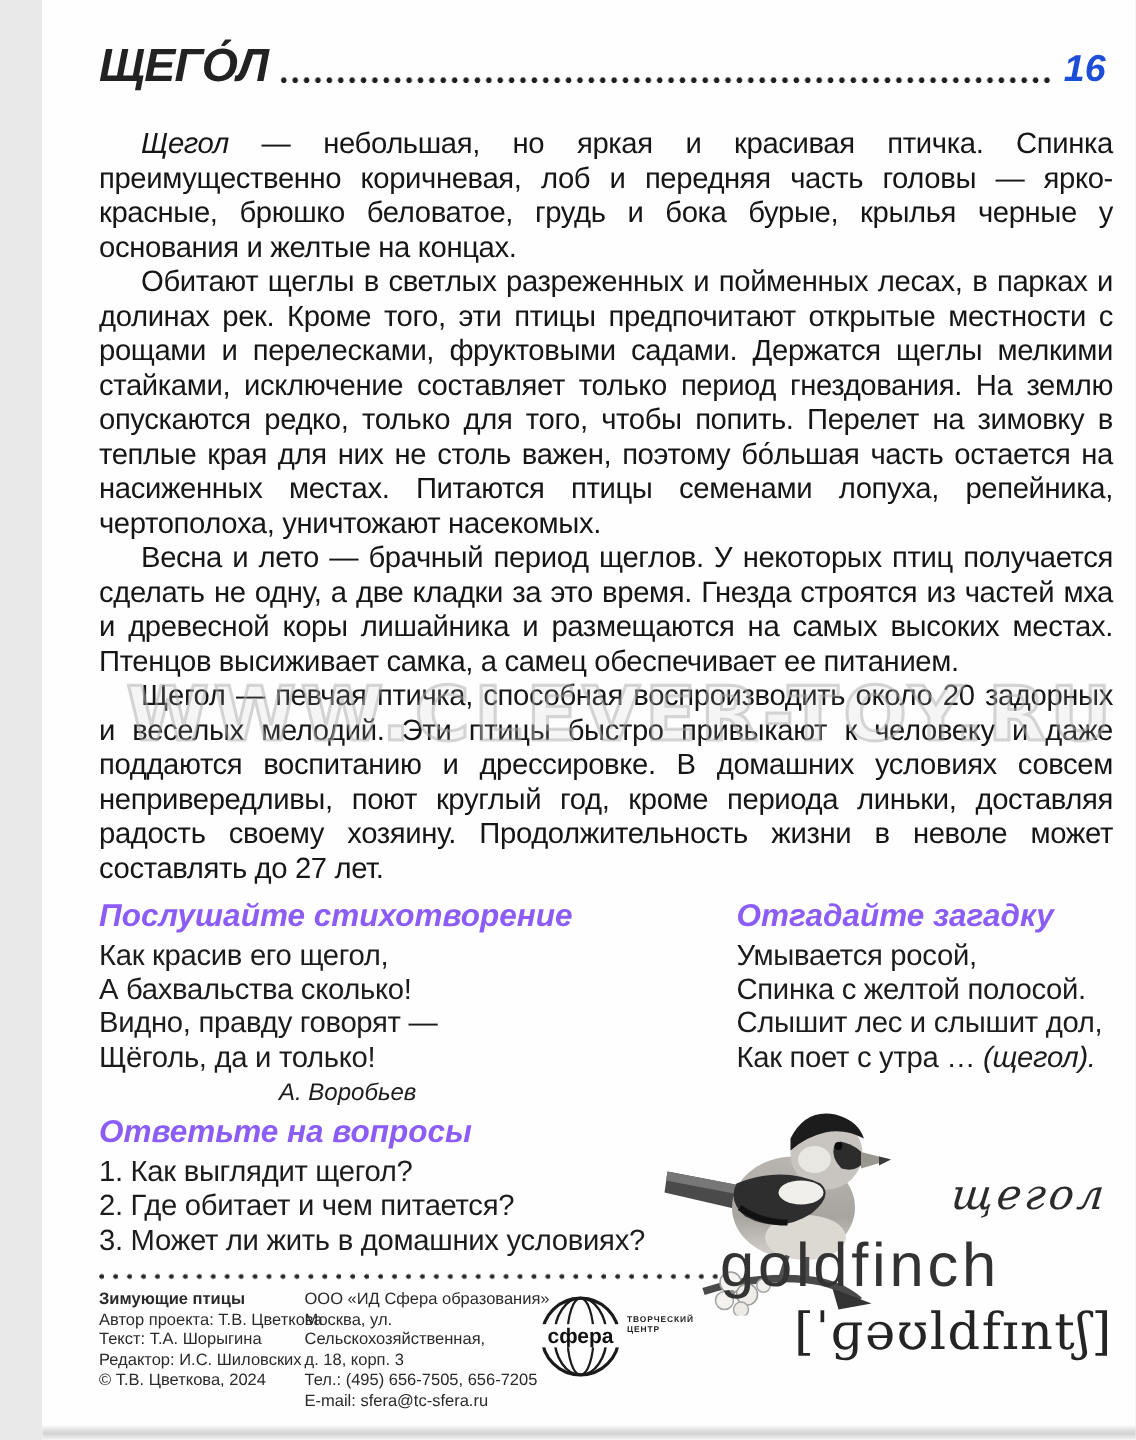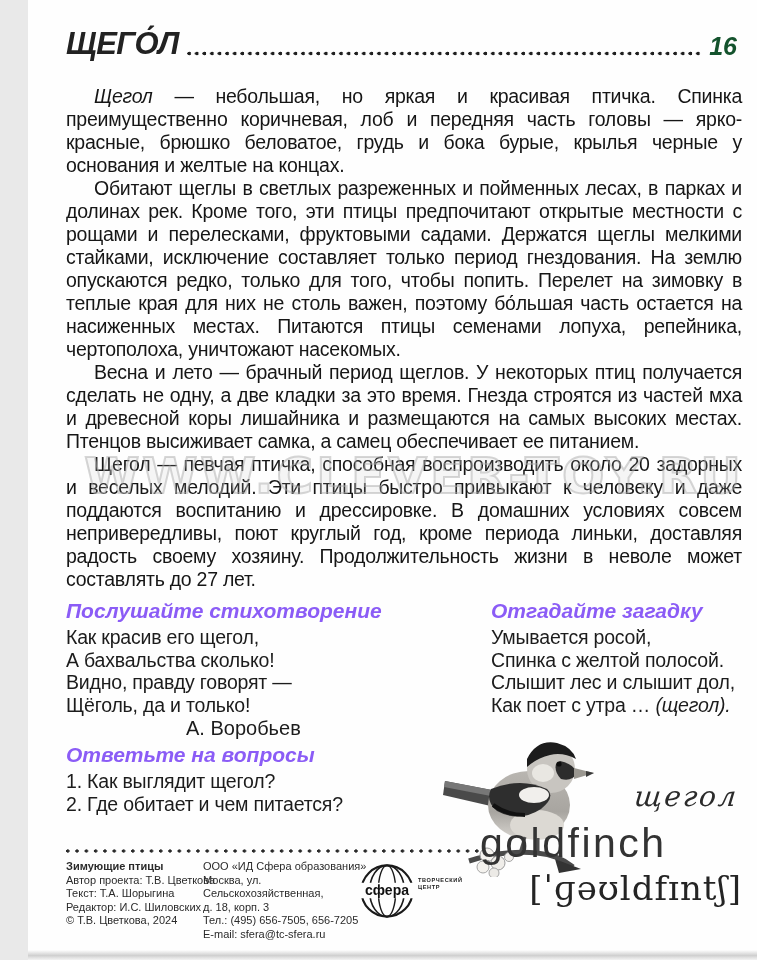--- a/index.html
+++ b/index.html
@@ -21,21 +21,21 @@
     margin:0;font-size:31px;line-height:32px;
     font-style:italic;font-weight:bold;color:#222;
     letter-spacing:-0.5px;white-space:nowrap;
   }
   .dots-leader{
     flex:1;height:5px;margin:0 6px 4px 8px;
     background-image:radial-gradient(circle at 2.2px 2.5px,#1f1f1f 1.7px,transparent 2.1px);
     background-size:7.6px 5px;background-repeat:repeat-x;
   }
   .page-num{
-    font-size:25px;font-style:italic;font-weight:bold;color:#14532d;
+    font-size:25px;font-style:italic;font-weight:bold;color:#1d4ed8;
     line-height:26px;margin-bottom:1px;
   }
   
   .article{
     position:absolute;top:85px;left:38px;width:676px;z-index:1;
   }
   .article p{
     margin:0;text-indent:28px;text-align:justify;
     font-size:19.5px;line-height:23px;letter-spacing:-0.25px;
     color:#161616;
@@ -57,21 +57,21 @@
     display:flex;
   }
   .col-left{width:425px;flex:none;}
   .col-right{flex:1;}
   .sec-heading{
     font-size:21px;font-weight:bold;font-style:italic;
     line-height:25px;margin:0 0 3px 0;color:#8b5cf6;
   }
   .verse-line{font-size:19.5px;line-height:22.6px;letter-spacing:-0.2px;}
   .poem-author{
-    font-size:20px;line-height:23px;
+    font-size:16px;font-style:italic;line-height:23px;
     padding-left:120px;margin-top:1px;
   }
   .riddle-answer{font-style:italic;}
   
   .questions{
     position:absolute;top:742px;left:38px;width:430px;z-index:1;
   }
   .question-line{font-size:19.5px;line-height:23px;letter-spacing:-0.2px;}
   
   .bird-wrap{position:absolute;left:413px;top:731px;width:158px;height:146px;z-index:2;}
@@ -155,20 +155,21 @@
       <div class="verse-line">Спинка с желтой полосой.</div>
       <div class="verse-line">Слышит лес и слышит дол,</div>
       <div class="verse-line"><span>Как поет с утра … </span><span class="riddle-answer">(щегол).</span></div>
     </div>
   </div>
 
   <div class="questions">
     <div class="sec-heading">Ответьте на вопросы</div>
     <div class="question-line">1. Как выглядит щегол?</div>
     <div class="question-line">2. Где обитает и чем питается?</div>
+    <div class="question-line">3. Может ли жить в домашних условиях?</div>
   </div>
 
   <div class="bird-wrap">
     <svg width="158" height="146" viewBox="0 0 158 146" xmlns="http://www.w3.org/2000/svg">
       <defs>
         <linearGradient id="gbody" x1="0" y1="0" x2="0" y2="1">
           <stop offset="0" stop-color="#b9b6b1"></stop>
           <stop offset="0.6" stop-color="#a8a5a0"></stop>
           <stop offset="1" stop-color="#d8d5d0"></stop>
         </linearGradient>

